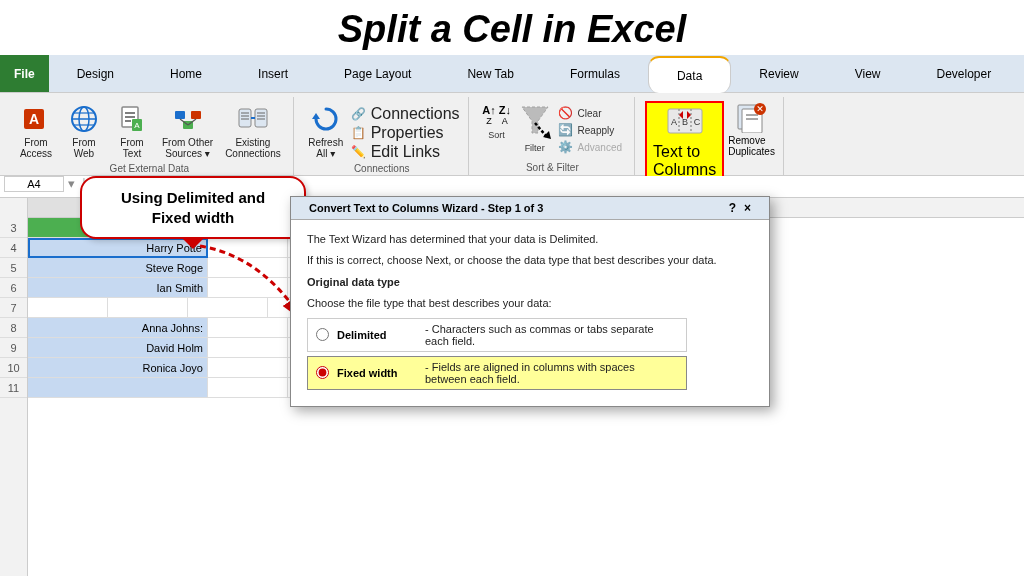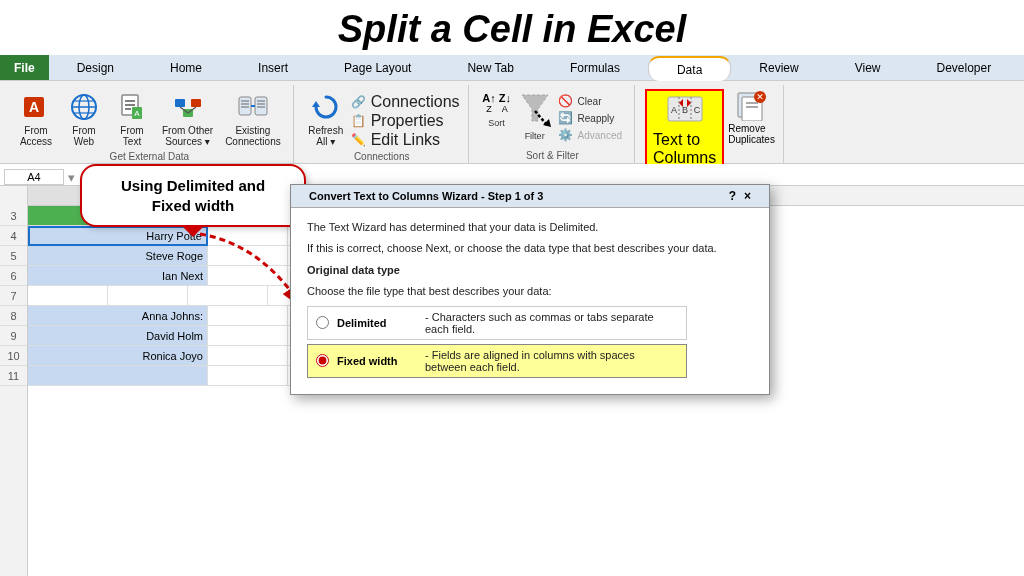--- a/index.html
+++ b/index.html
@@ -16,21 +16,21 @@
     }
 
     
     #ribbon {
       background: #f0f0f0;
       border-bottom: 1px solid #ccc;
     }
     #ribbon-tabs {
       display: flex;
       background: #dce6f1;
-      height: 26px;
+      height: 38px;
       align-items: center;
       border-bottom: 1px solid #ccc;
     }
     .ribbon-tab {
       padding: 2px 28px;
       font-size: 12px;
       cursor: pointer;
       height: 100%;
       display: flex;
       align-items: center;
@@ -173,21 +173,21 @@
     
     #spreadsheet-area {
       display: flex;
       flex-direction: column;
       height: calc(576px - 38px - 108px);
       background: #fff;
       position: relative;
     }
     #formula-bar {
       display: flex;
-      align-items: flex-end;
+      align-items: flex-start;
       height: 22px;
       border-bottom: 1px solid #ccc;
       background: #fff;
       padding: 0 4px;
       gap: 4px;
       font-size: 11px;
     }
     #cell-ref {
       width: 60px;
       border: 1px solid #ccc;
@@ -614,21 +614,21 @@
 
       <div class="grid-row">
         <div class="grid-cell col-a">Steve Roge</div>
         <div class="grid-cell col-b"></div>
         <div class="grid-cell col-c"></div>
         <div class="grid-cell col-d"></div>
         <div class="grid-cell col-e"></div>
       </div>
 
       <div class="grid-row">
-        <div class="grid-cell col-a">Ian Next</div>
+        <div class="grid-cell col-a">Ian Smith</div>
         <div class="grid-cell col-b"></div>
         <div class="grid-cell col-c"></div>
         <div class="grid-cell col-d"></div>
         <div class="grid-cell col-e"></div>
       </div>
 
       <div class="grid-row">
         <div class="grid-cell col-b"></div>
         <div class="grid-cell col-c"></div>
         <div class="grid-cell col-d"></div>

